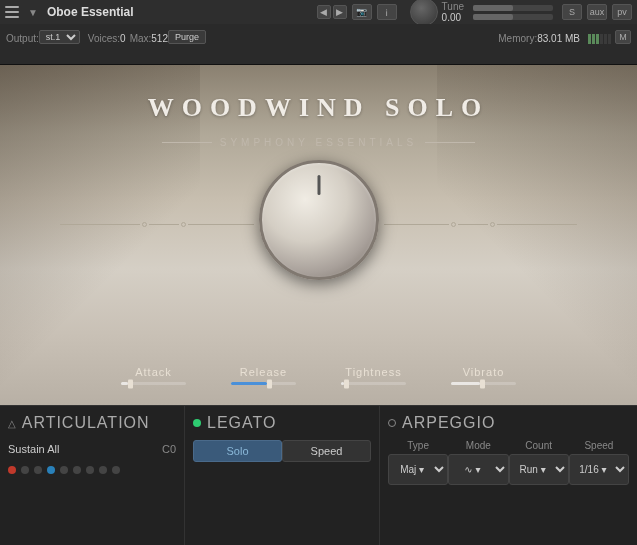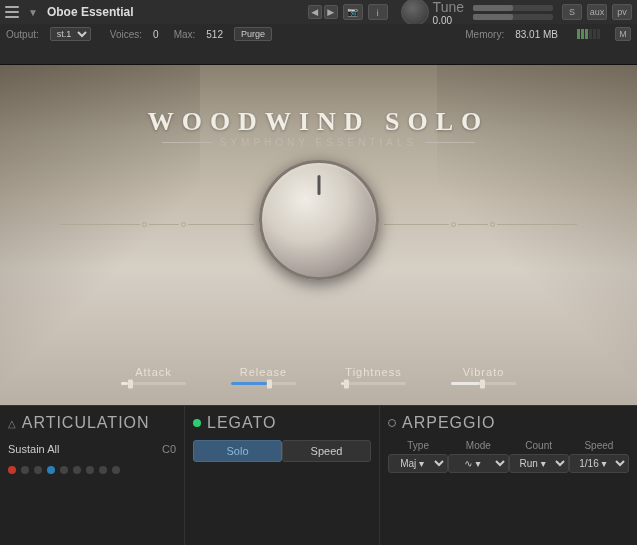--- a/index.html
+++ b/index.html
@@ -161,21 +161,21 @@
     .bg-shape-right {
       position: absolute;
       right: 0; top: 0;
       width: 200px; height: 100%;
       background: linear-gradient(225deg, rgba(60,50,40,0.3) 0%, transparent 60%);
     }
 
     
     .woodwind-title {
       position: absolute;
-      top: 42px;
+      top: 28px;
       left: 0; right: 0;
       text-align: center;
       font-size: 26px;
       font-weight: bold;
       letter-spacing: 8px;
       color: #f0ece6;
       text-shadow: 0 1px 3px rgba(0,0,0,0.3);
       font-family: 'Georgia', serif;
     }
     .woodwind-subtitle {
@@ -375,21 +375,21 @@
     .arp-col-label {
       color: #888; font-size: 10px; text-align: center;
       margin-bottom: 3px;
     }
     .arp-select {
       background: #333;
       border: 1px solid #444;
       border-radius: 3px;
       color: #ccc;
       font-size: 10px;
-      padding: 2px 4px;
+      padding: 8px 4px;
       width: 100%;
       cursor: pointer;
       text-align: center;
     }
     .circle-icon {
       width: 8px; height: 8px;
       border-radius: 50%;
       border: 1px solid #888;
       display: inline-block;
     }
@@ -409,34 +409,34 @@
     <div class="nav-arrows">
       <div class="nav-btn">◀</div>
       <div class="nav-btn">▶</div>
     </div>
     <div class="camera-icon">📷</div>
     <div class="info-icon">ℹ</div>
 
     <div class="tune-section" style="flex-direction:row; align-items:center; gap:4px; margin-left:8px;">
       <div class="tune-knob"></div>
       <div style="display:flex;flex-direction:column; align-items:flex-start;">
-        <span style="font-size:14px;color:#888;">Tune</span>
+        <span style="font-size:10px;color:#888;">Tune</span>
         <span style="font-size:10px;color:#ccc;">0.00</span>
       </div>
     </div>
     <div class="sliders-right">
       <div class="mini-slider"></div>
       <div class="mini-slider"></div>
     </div>
     <div class="s-btn" style="margin-left:4px;">S</div>
     <div class="aux-label">aux</div>
     <div class="pv-label">pv</div>
   </div>
 
-  <div class="top-row2" style="display:flex; align-items:center; height:20px; padding:0 6px; gap:11px; background:#2a2a2a;">
+  <div class="top-row2" style="display:flex; align-items:flex-end; height:20px; padding:0 6px; gap:0; background:#2a2a2a;">
     <span class="output-label">Output:</span>
     <select class="output-select">
       <option>st.1</option>
     </select>
     <span style="color:#888;font-size:10px;margin-left:8px;">Voices:</span>
     <span style="color:#ccc;font-size:10px;">0</span>
     <span style="color:#888;font-size:10px;margin-left:4px;">Max:</span>
     <span style="color:#ccc;font-size:10px;">512</span>
     <button class="purge-btn">Purge</button>
     <span style="flex:1;"></span>

